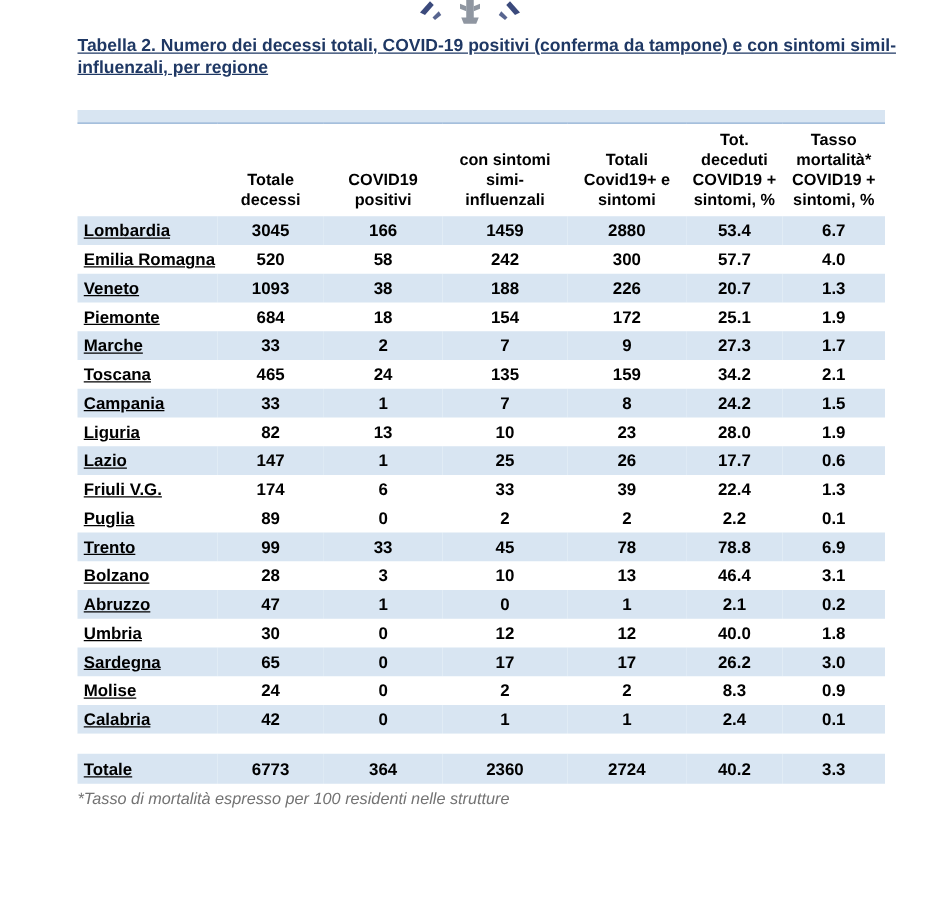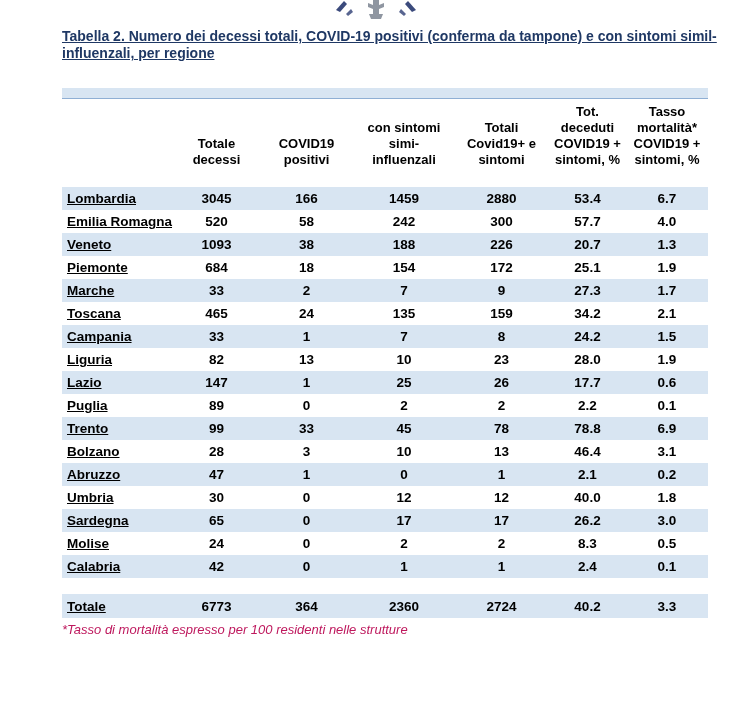--- a/index.html
+++ b/index.html
@@ -40,21 +40,21 @@
     border-bottom:1.5px solid var(--band-border);
     padding:0;
   }
   thead th{
     vertical-align:bottom;
     text-align:center;
     font-size:13px;
     font-weight:bold;
     line-height:16px;
     white-space:pre-line;
-    padding:5px 0 19px;
+    padding:5px 0 5px;
     background:#fff;
   }
   tbody td{
     height:23px;
     font-size:13.5px;
     font-weight:bold;
     padding:0;
   }
   td.region{
     text-align:left;
@@ -64,21 +64,21 @@
   }
   td.num{text-align:center;}
   tr.shaded td{background:var(--band);}
   tr.spacer td{height:16px;background:#fff;}
   tr.total td{background:var(--band);height:24px;}
   .footnote{
     margin:4px 0 0 62px;
     font-style:italic;
     font-size:13px;
     line-height:16px;
-    color:#be185d;
+    color:#737373;
   }
 </style>
 </head>
 <body>
 
 <div class="logo">
   <svg width="92" height="22" viewBox="0 0 92 22" aria-hidden="true">
 
     <path d="M6 10 L14 1 L17 4 L10 12 Z" fill="#3b4a7c"></path>
     <path d="M16 14 L21 9 L23 12 L18 16 Z" fill="#3b4a7c" opacity="0.85"></path>
@@ -207,20 +207,29 @@
       <tr class="shaded">
         <td class="region">Lazio</td>
         <td class="num">147</td>
         <td class="num">1</td>
         <td class="num">25</td>
         <td class="num">26</td>
         <td class="num">17.7</td>
         <td class="num">0.6</td>
       </tr>
       <tr>
+        <td class="region">Friuli V.G.</td>
+        <td class="num">174</td>
+        <td class="num">6</td>
+        <td class="num">33</td>
+        <td class="num">39</td>
+        <td class="num">22.4</td>
+        <td class="num">1.3</td>
+      </tr>
+      <tr>
         <td class="region">Puglia</td>
         <td class="num">89</td>
         <td class="num">0</td>
         <td class="num">2</td>
         <td class="num">2</td>
         <td class="num">2.2</td>
         <td class="num">0.1</td>
       </tr>
       <tr class="shaded">
         <td class="region">Trento</td>
@@ -267,21 +276,21 @@
         <td class="num">26.2</td>
         <td class="num">3.0</td>
       </tr>
       <tr>
         <td class="region">Molise</td>
         <td class="num">24</td>
         <td class="num">0</td>
         <td class="num">2</td>
         <td class="num">2</td>
         <td class="num">8.3</td>
-        <td class="num">0.5</td>
+        <td class="num">0.9</td>
       </tr>
       <tr class="shaded">
         <td class="region">Calabria</td>
         <td class="num">42</td>
         <td class="num">0</td>
         <td class="num">1</td>
         <td class="num">1</td>
         <td class="num">2.4</td>
         <td class="num">0.1</td>
       </tr>

